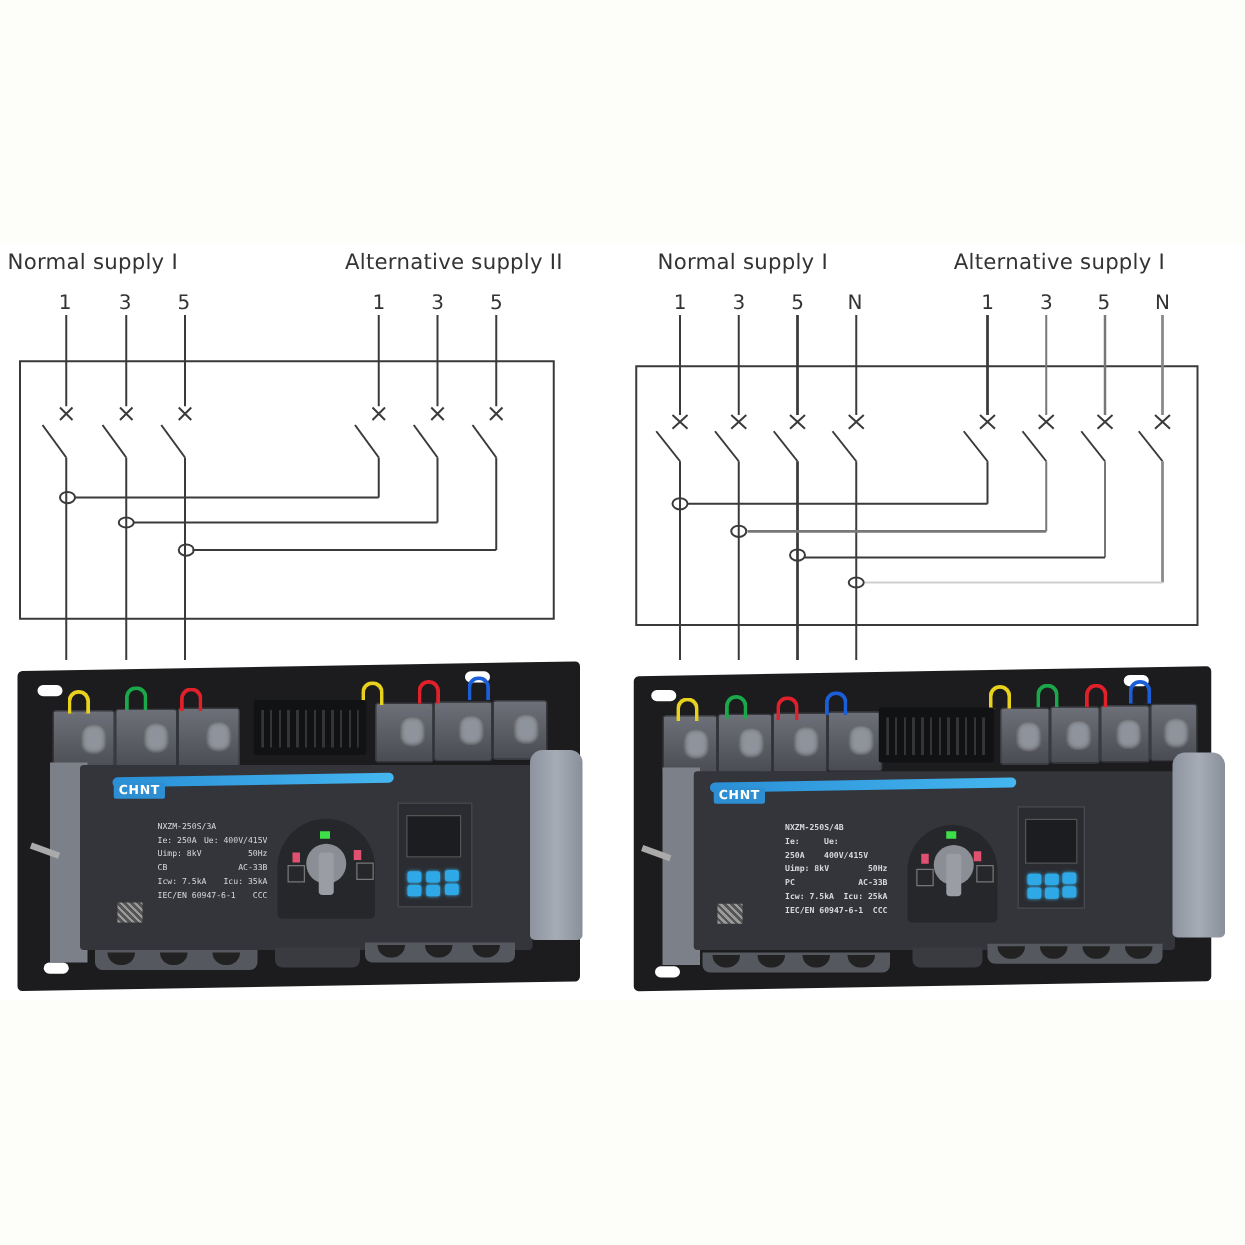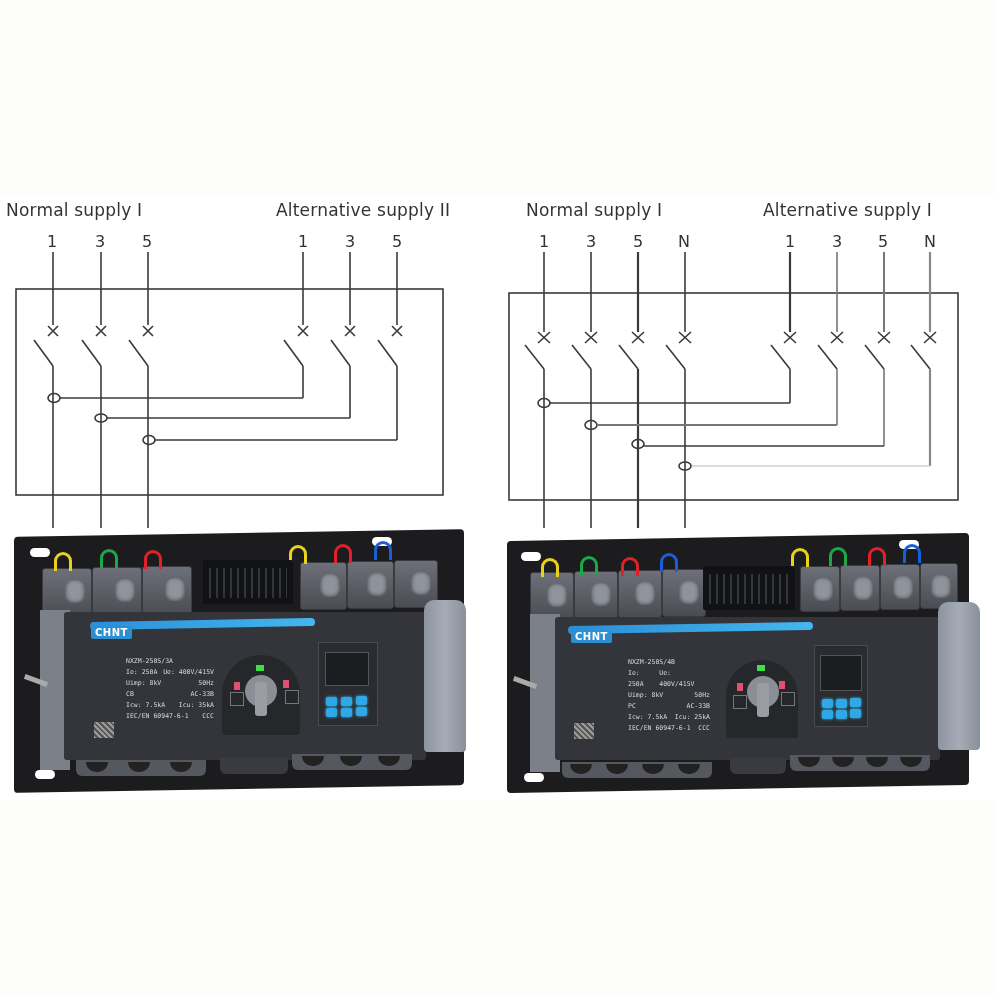--- a/index.html
+++ b/index.html
@@ -324,21 +324,21 @@
   <div class="ctrlbox" style="left:703px;top:566px;width:92px;height:44px;">
       <div class="dots"></div>
     </div>
 
   <div class="sidebar" style="left:530px;top:614px;width:30px;height:158px;"></div>
   <div class="lever" style="left:513px;top:680px;"></div>
   <div class="front" style="left:555px;top:617px;width:385px;height:143px;"></div>
   <div class="blue-strip" style="left:568px;top:624px;width:245px;transform:rotate(-1deg);"></div>
   <div class="logo" style="left:571px;top:630px;">CHNT</div>
 
-  <div class="nameplate" style="left:628px;top:657px;width:82px;">
+  <div class="nameplate" style="left:628px;top:657px;width:82px;font-weight:bold;">
     <div>NXZM-250S/4B</div>
     <div class="line">
         <span>Ie: 250A</span>
         <span>Ue: 400V/415V</span>
       </div>
     <div class="line">
         <span>Uimp: 8kV</span>
         <span>50Hz</span>
       </div>
     <div class="line">

